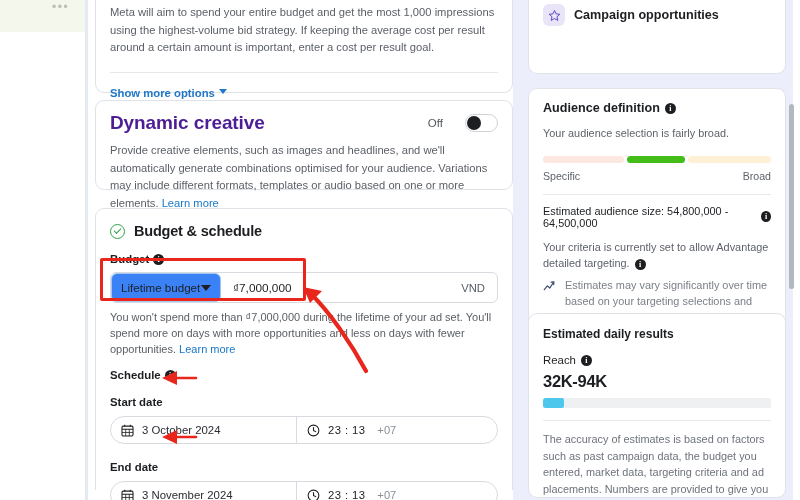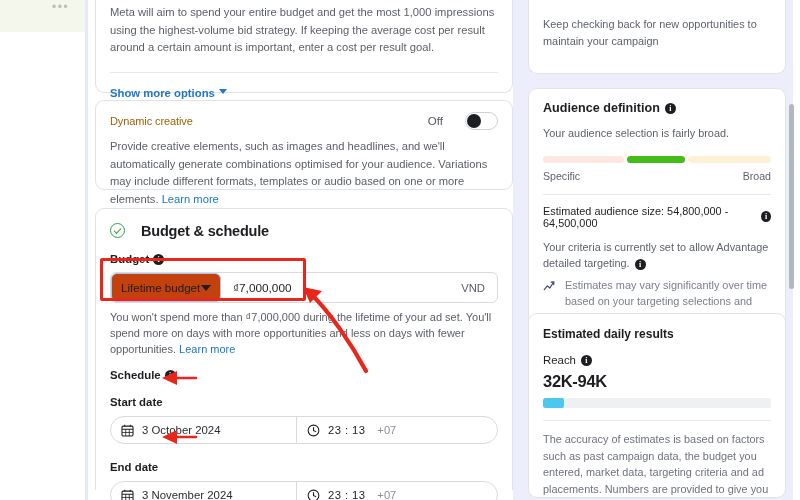--- a/index.html
+++ b/index.html
@@ -37,33 +37,33 @@
   .hr { height: 1px; background: #e6e8eb; }
 
   .link { color: #1877c9; cursor: pointer; }
   .link-blue { color: #2077c7; font-size: 11.3px; font-weight: 700; }
 
   .caret { display: inline-block; width: 0; height: 0; vertical-align: middle;
            border-left: 4px solid transparent; border-right: 4px solid transparent;
            border-top: 5px solid #2077c7; margin-left: 4px; margin-bottom: 1px; }
 
   
-  .sec-title { font-size: 11px; font-weight: 400; color: #a16207; letter-spacing: -0.1px; }
+  .sec-title { font-size: 19px; font-weight: 700; color: #4c1d95; letter-spacing: -0.1px; }
   .toggle-row { display: flex; align-items: center; justify-content: space-between; }
   .toggle-wrap { display: flex; align-items: center; gap: 22px; }
   .toggle-label { font-size: 11.5px; color: #55595f; }
   .toggle {
     width: 33px; height: 18px; border-radius: 10px; background: #ffffff;
     border: 1.5px solid #cfd3d8; position: relative;
   }
   .toggle .knob { position: absolute; left: 1px; top: 1px; width: 14px; height: 14px;
                   border-radius: 50%; background: #1c1e21; }
 
   
-  .bs-head { display: flex; gap: 16px; }
+  .bs-head { display: flex; align-items: center; gap: 9px; }
   .check-circle { width: 15px; height: 15px; border-radius: 50%; border: 1.4px solid #31a24c;
                   position: relative; flex: 0 0 auto; }
   .check-circle::after { content: ""; position: absolute; left: 3.4px; top: 3.6px;
                   width: 6px; height: 3px; border-left: 1.4px solid #31a24c;
                   border-bottom: 1.4px solid #31a24c; transform: rotate(-45deg); }
   .bs-title { font-size: 14.5px; font-weight: 700; color: #1c1e21; letter-spacing: -0.2px; }
 
   .field-label { font-size: 11.4px; font-weight: 700; color: #1c1e21; display: flex;
                  align-items: center; gap: 4px; }
   .info-dot { display: inline-flex; align-items: center; justify-content: center;
@@ -71,21 +71,21 @@
               color: #fff; font-size: 8px; font-weight: 700; font-family: "Liberation Serif", serif;
               line-height: 11px; }
 
   .budget-row {
     display: flex; align-items: center; height: 31px;
     border: 1px solid #d7dbe0; border-radius: 6px; background: #fff; overflow: hidden;
   }
   .budget-select {
     display: flex; align-items: center; justify-content: space-between;
     width: 110px; height: 29px; margin: 0 0 0 0;
-    border: 1.3px solid #a8c7ee; border-radius: 6px; background: #c2410c;
+    border: 1.3px solid #a8c7ee; border-radius: 6px; background: #3b82f6;
     padding: 0 9px; font-size: 11.6px; color: #1c1e21; flex: 0 0 auto;
   }
   .sel-caret { width: 0; height: 0; border-left: 5px solid transparent;
                border-right: 5px solid transparent; border-top: 6px solid #1c1e21; }
   .budget-amount { flex: 1; padding-left: 12px; font-size: 11.8px; color: #1c1e21; }
   .budget-cur { padding-right: 12px; font-size: 11.3px; color: #5a5f66; }
 
   .date-row { display: flex; height: 28px; border: 1px solid #d7dbe0;
               border-radius: 14px; background: #fff; overflow: hidden; }
   .date-left { flex: 1; display: flex; align-items: center; gap: 8px; padding-left: 10px;
@@ -255,21 +255,28 @@
         </div>
 
       </div>
     </div>
   </div>
 
   <div class="right-col">
 
     <div class="rcard" style="top:-22px; height:96px; border-top:none; border-radius:0 0 9px 9px;">
       <div style="padding:26px 14px 0 14px;">
-        <div class="rtext" style="margin-top:12px;">Keep checking back for new opportunities to maintain your campaign</div>
+        <div style="display:flex; align-items:center; gap:9px;">
+          <span class="star-badge">
+            <svg width="13" height="13" viewBox="0 0 24 24" fill="none" stroke="#5c4bbd" stroke-width="1.8" stroke-linejoin="round">
+              <polygon points="12,2.6 14.9,9 21.8,9.7 16.6,14.3 18.1,21.1 12,17.6 5.9,21.1 7.4,14.3 2.2,9.7 9.1,9"></polygon>
+            </svg>
+          </span>
+          <span class="rtitle">Campaign opportunities</span>
+        </div>
       </div>
     </div>
 
     <div class="rcard" style="top:88px; height:264px;">
       <div style="padding:12px 14px 0 14px;">
         <div class="rtitle" style="display:flex; align-items:center; gap:5px;">
           <span>Audience definition</span>
           <span class="info-dot">i</span>
         </div>
         <div class="rtext" style="margin-top:10px;">Your audience selection is fairly broad.</div>

